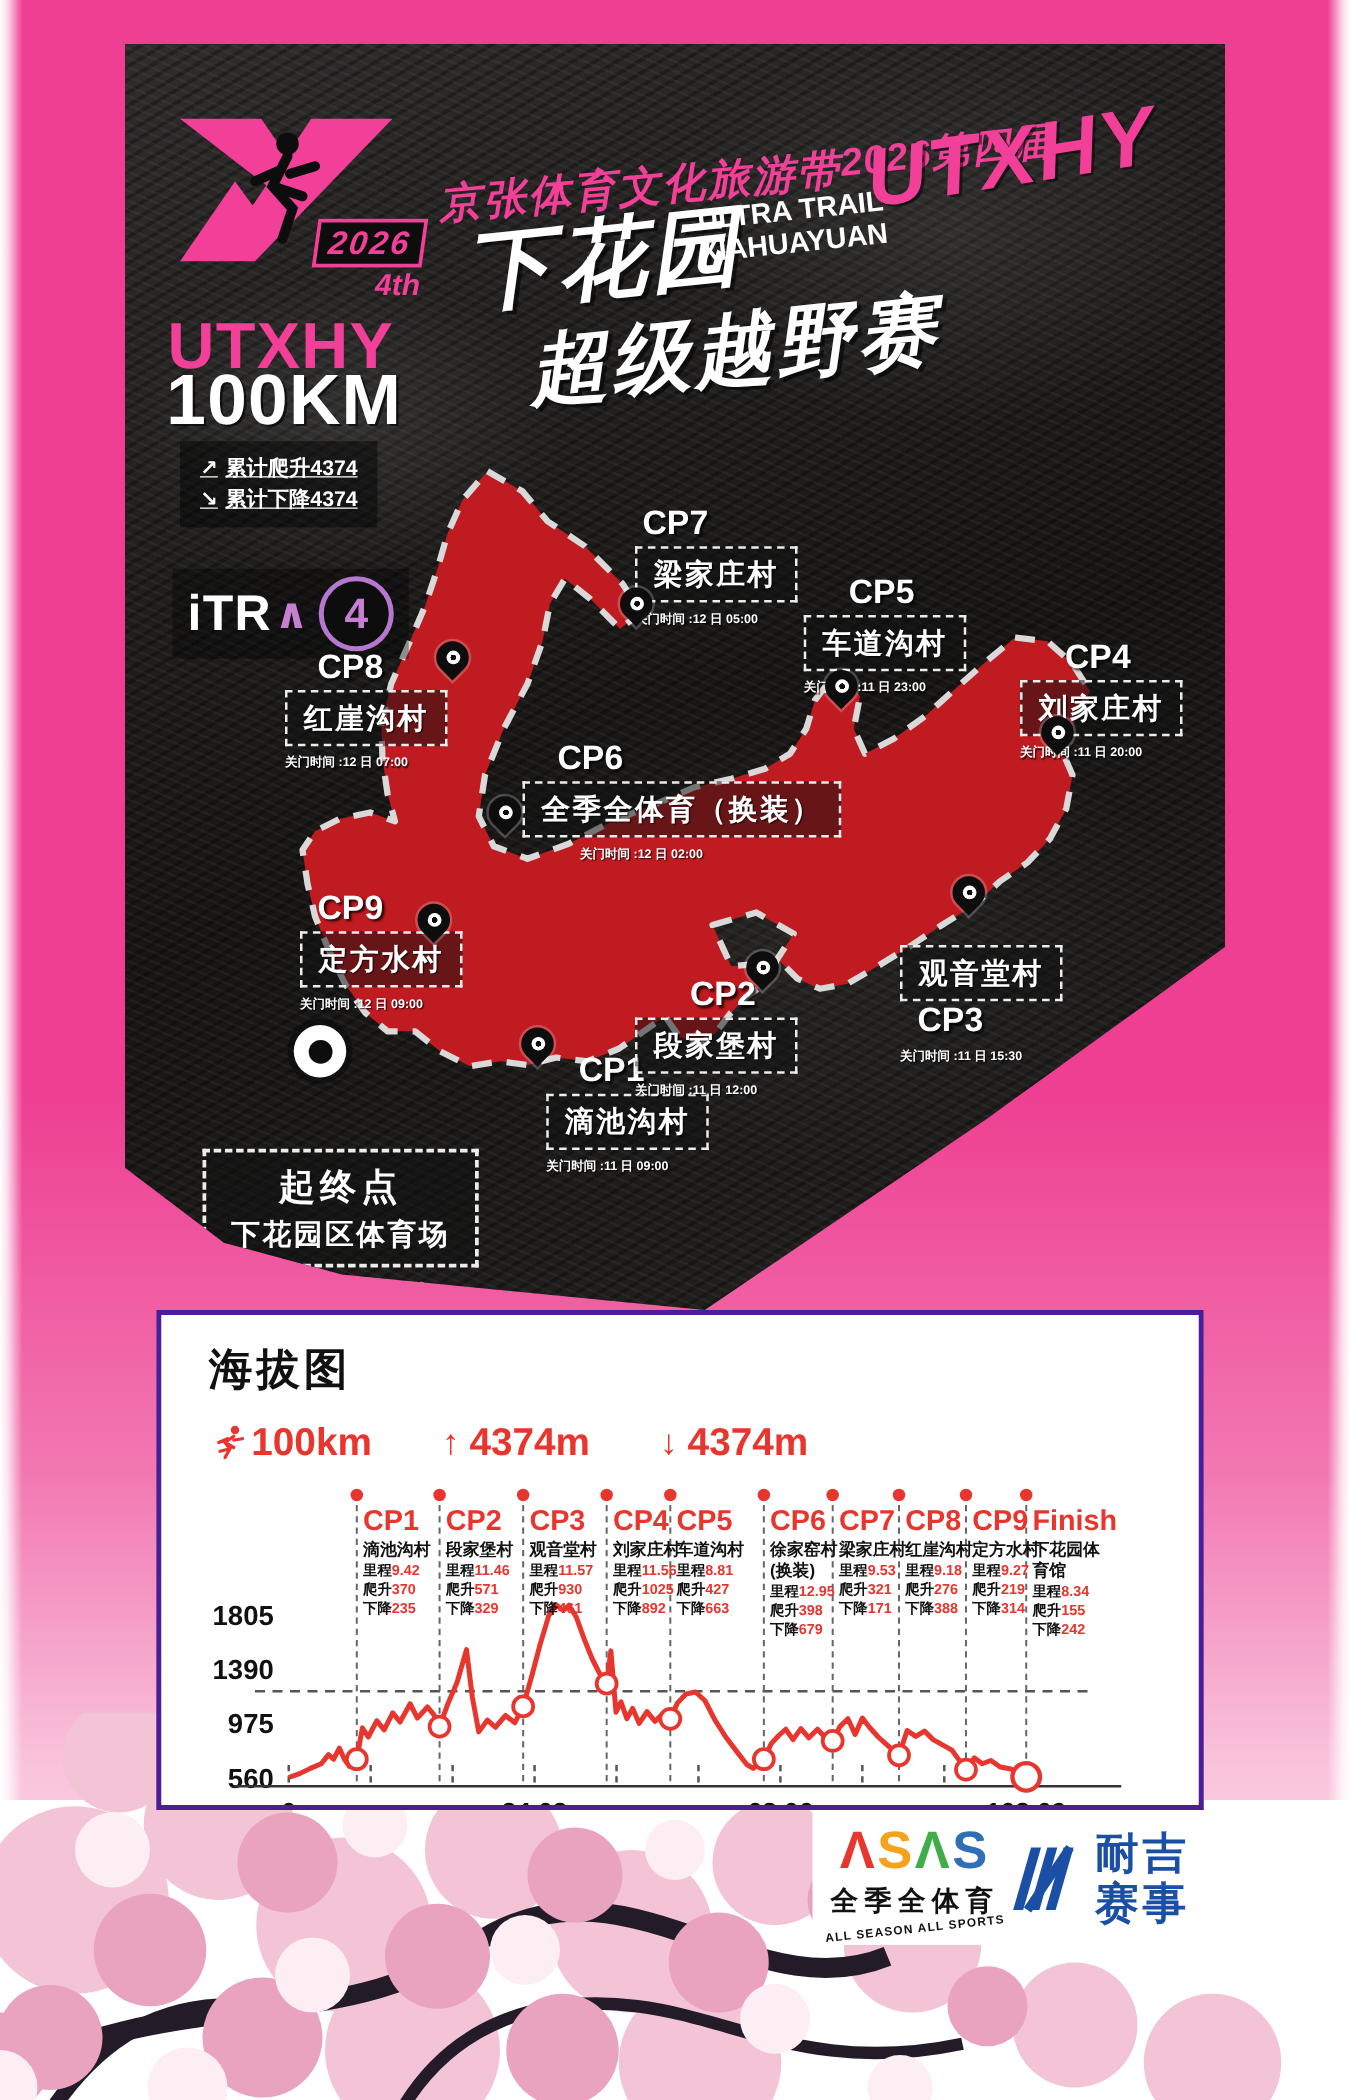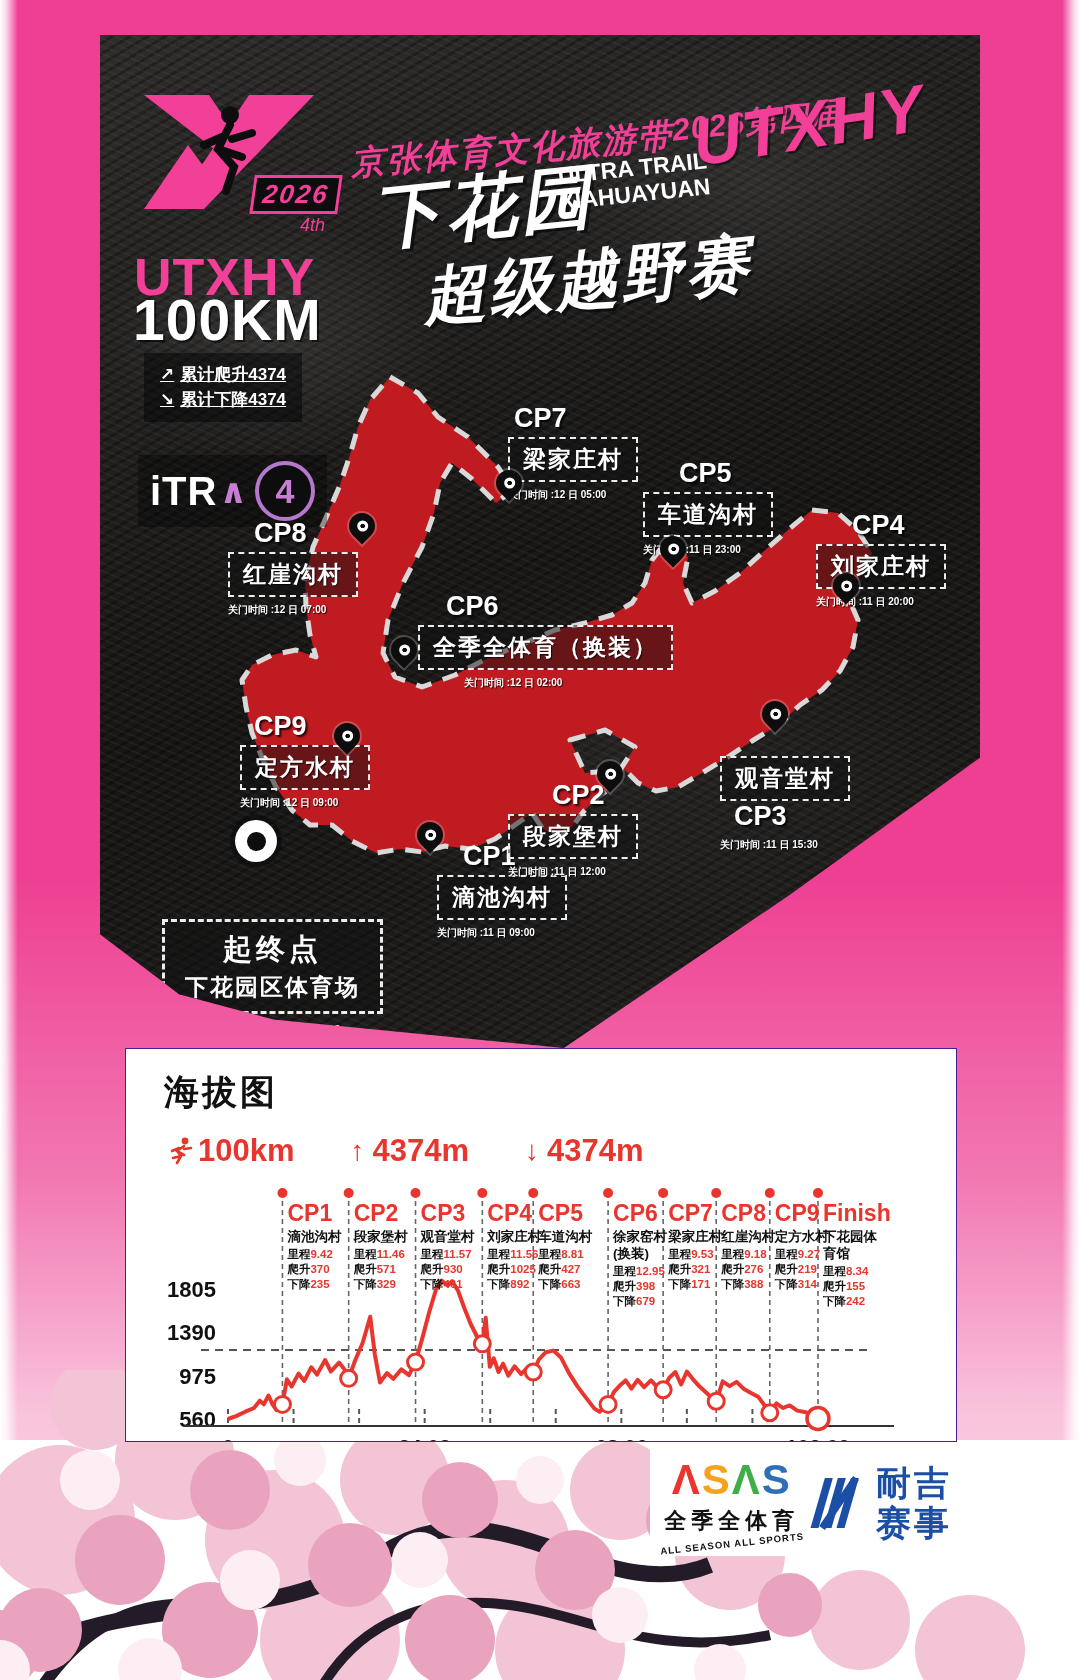--- a/index.html
+++ b/index.html
@@ -21,21 +21,21 @@
       repeating-linear-gradient(23deg, rgba(255,255,255,.035) 0 2px, transparent 2px 7px),
       repeating-linear-gradient(-31deg, rgba(0,0,0,.28) 0 3px, transparent 3px 9px),
       linear-gradient(160deg,#2f2d2c,#171615 55%,#242221);
     clip-path:polygon(0 0,100% 0,100% 71.2%,78.4% 84.7%,52.7% 99.8%,19.7% 97%,9% 94.5%,0 88.6%);
   }
   .course-svg{position:absolute;left:0;top:0;z-index:2;}
   
   .logo{position:absolute;left:34px;top:52px;z-index:4;width:230px;}
   .logo .badge2026{position:absolute;left:118px;top:88px;background:#0d0d0d;border:3px solid #f23f97;color:#f23f97;
      font-weight:900;font-style:italic;font-size:26px;padding:1px 8px;letter-spacing:2px;transform:skewX(-8deg);}
-  .logo .fourth{position:absolute;left:166px;top:128px;color:#f23f97;font-weight:400;font-style:italic;font-size:18px;}
+  .logo .fourth{position:absolute;left:166px;top:128px;color:#f23f97;font-weight:700;font-style:italic;font-size:24px;}
   .logo .utxhy{position:absolute;left:0px;top:160px;color:#f23f97;font-weight:900;font-size:52px;letter-spacing:1px;}
   
   .t{position:absolute;z-index:4;font-weight:900;white-space:nowrap;}
   .tagline{left:250px;top:92px;color:#f23f97;font-style:italic;font-size:34px;transform:rotate(-5deg);letter-spacing:2px;}
   .edition{left:572px;top:66px;color:#f23f97;font-style:italic;font-size:31px;transform:rotate(-6deg);letter-spacing:1px;}
   .cn1{left:272px;top:126px;color:#fff;font-style:italic;font-size:70px;transform:rotate(-6deg);letter-spacing:4px;text-shadow:3px 3px 0 rgba(0,0,0,.55);}
   .cn2{left:322px;top:202px;color:#fff;font-style:italic;font-size:63px;transform:rotate(-6deg);letter-spacing:3px;text-shadow:3px 3px 0 rgba(0,0,0,.55);}
   .en{left:458px;top:120px;color:#fff;font-size:23px;transform:rotate(-6deg);line-height:1.15;text-align:center;}
   .acr{left:592px;top:52px;color:#f23f97;font-style:italic;font-size:66px;transform:rotate(-9deg);letter-spacing:2px;text-shadow:2px 2px 0 rgba(0,0,0,.5);}
   
@@ -60,21 +60,21 @@
   .start-marker{position:absolute;width:42px;height:42px;background:#fff;border-radius:50%;
      box-shadow:0 0 0 5px rgba(10,10,10,.55);z-index:6;}
   .start-marker::after{content:"";position:absolute;inset:0;margin:auto;width:19px;height:19px;border-radius:50%;background:#0d0d0d;}
   .start-block{position:absolute;left:62px;top:884px;z-index:5;text-align:center;}
   .start-box{border:3px dashed #ececec;background:rgba(15,15,15,.5);padding:8px 20px;}
   .start-box .l1{font-weight:900;font-size:29px;letter-spacing:4px;}
   .start-box .l2{font-weight:800;font-size:23px;letter-spacing:2px;margin-top:2px;}
   .start-t{font-weight:800;font-size:14px;margin-top:8px;text-shadow:1px 1px 1px rgba(0,0,0,.8);}
   
   .card{position:absolute;left:125px;top:1048px;width:830px;height:392px;background:#fff;z-index:5;
-     border:1px solid #4c1d95;}
+     border:4px solid #4c1d95;}
   .card-title{position:absolute;left:38px;top:20px;font-weight:900;font-size:35px;color:#111;letter-spacing:3px;}
   .stats{position:absolute;left:38px;top:84px;display:flex;align-items:center;font-weight:900;color:#e8352d;}
   .stats .big{font-size:31px;margin-left:4px;}
   .stats .arr{font-size:28px;margin-left:56px;margin-right:8px;font-weight:700;}
   .stats .val{font-size:31px;}
   .chart-svg{position:absolute;left:0;top:0;}
   .col{position:absolute;width:64px;line-height:1.25;z-index:3;}
   .col .lab{color:#e8352d;font-weight:900;font-size:23px;}
   .col .vil{color:#111;font-weight:800;font-size:13.5px;margin-top:1px;}
   .col .row{font-size:11.5px;font-weight:800;color:#111;margin-top:1px;}

